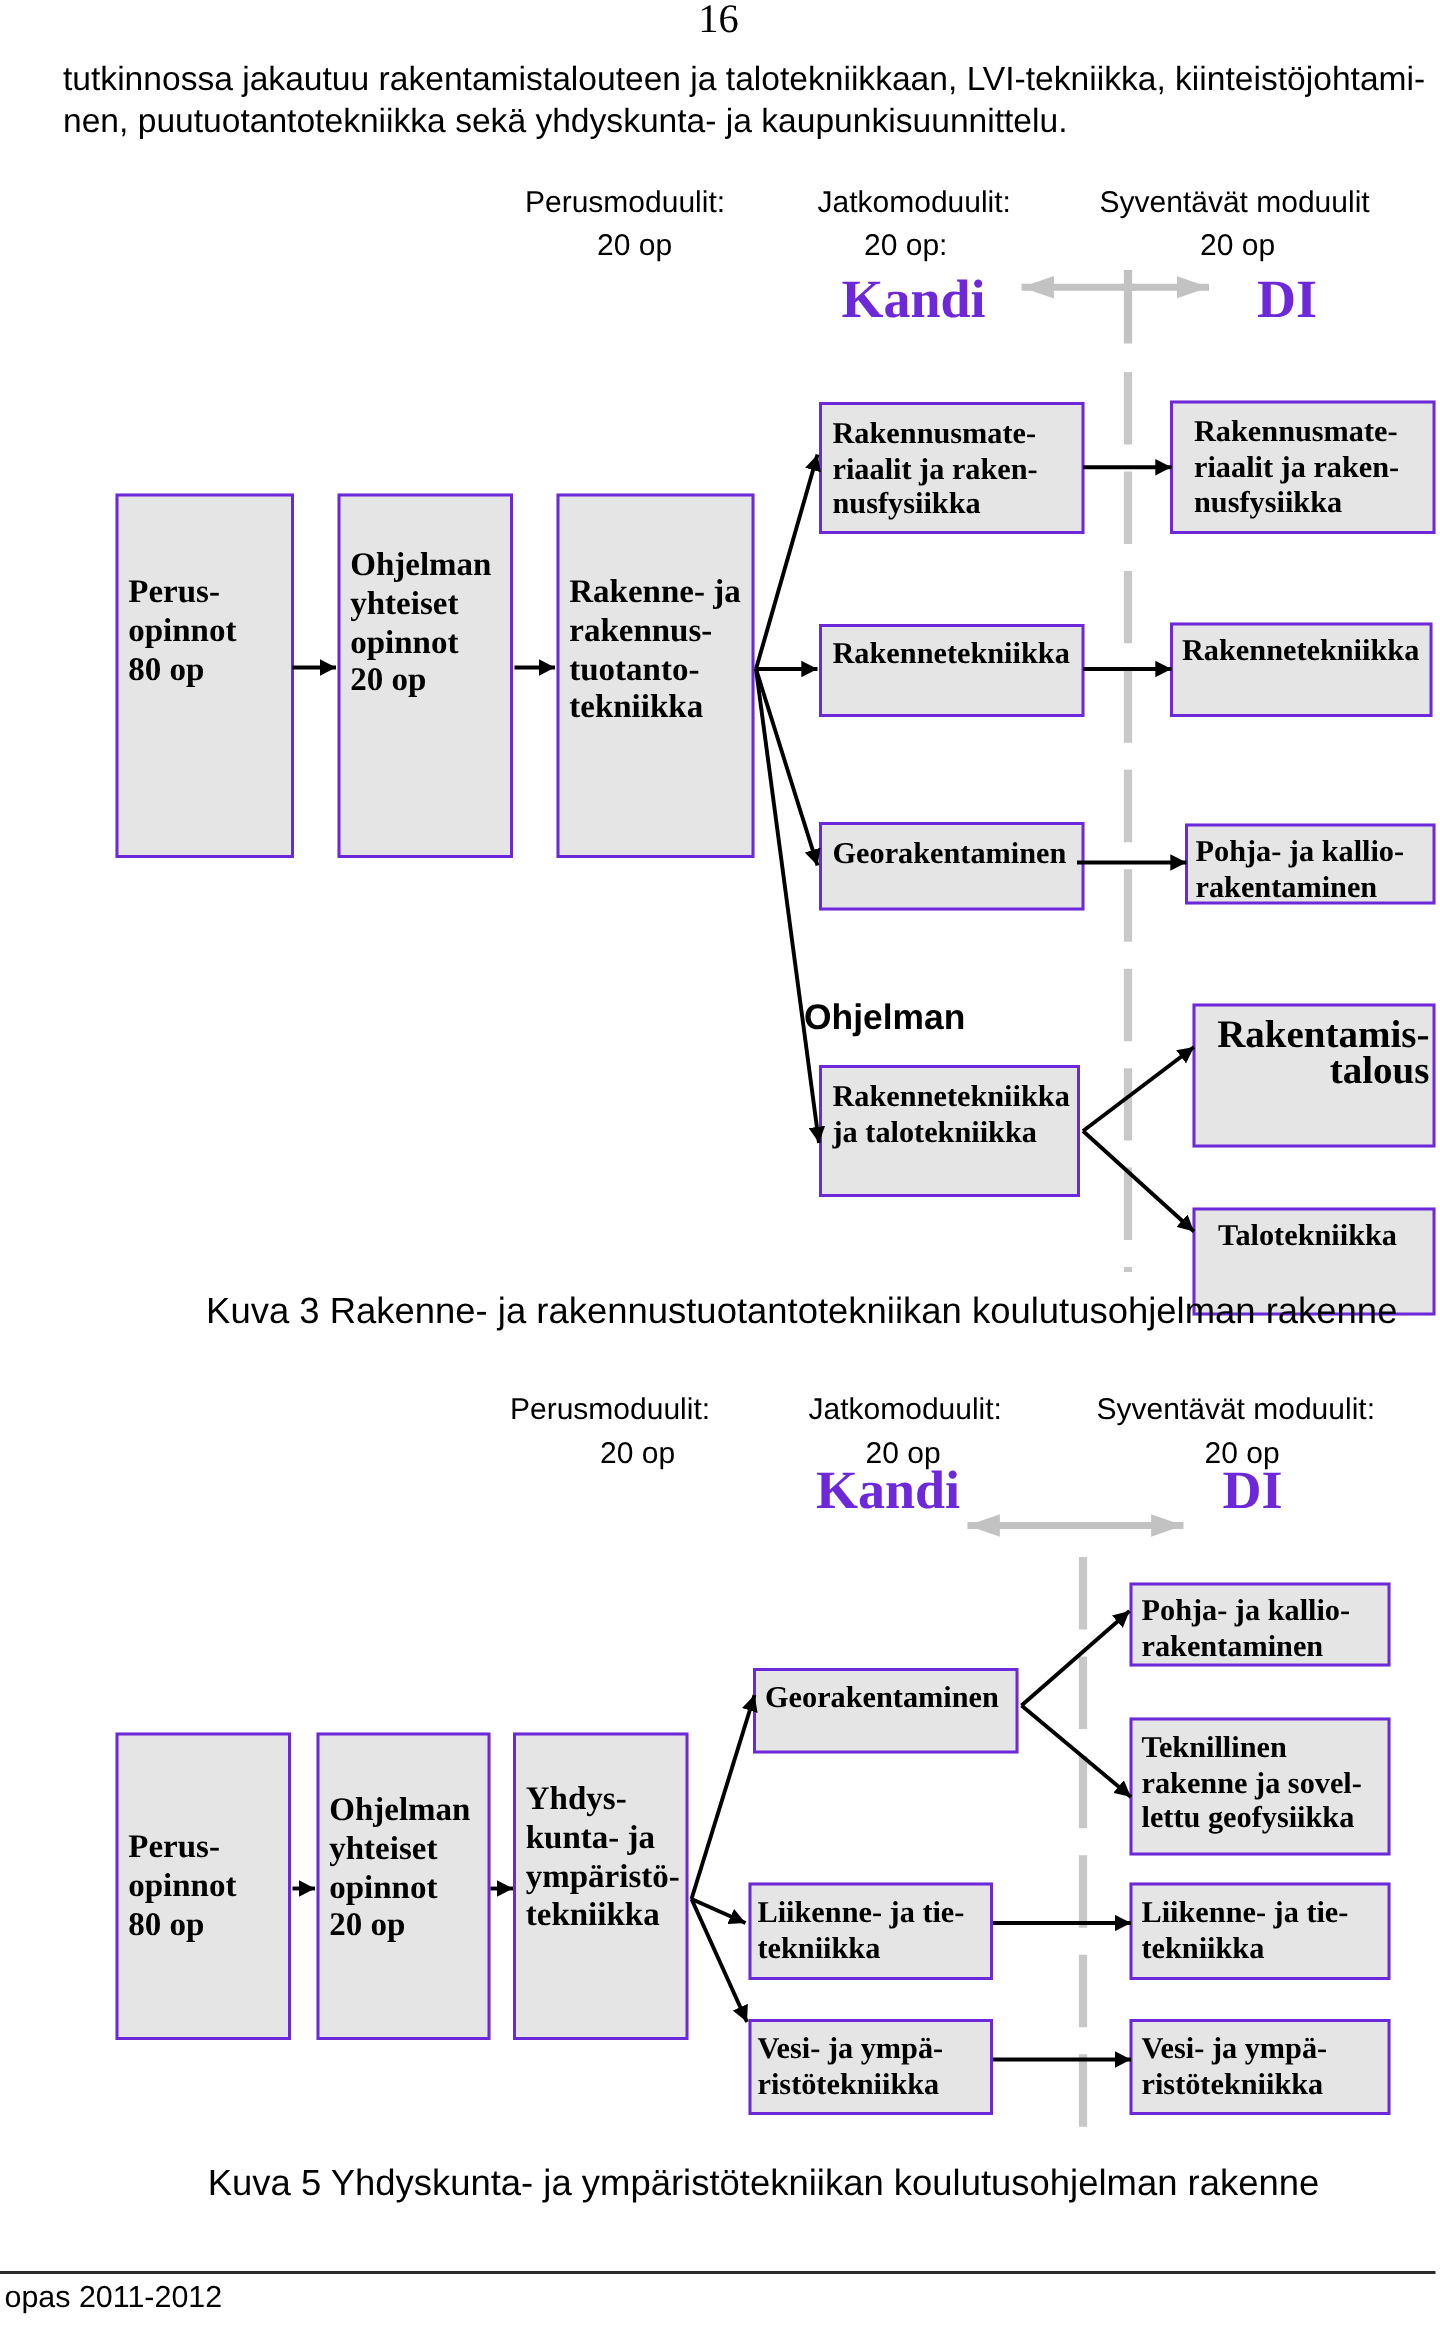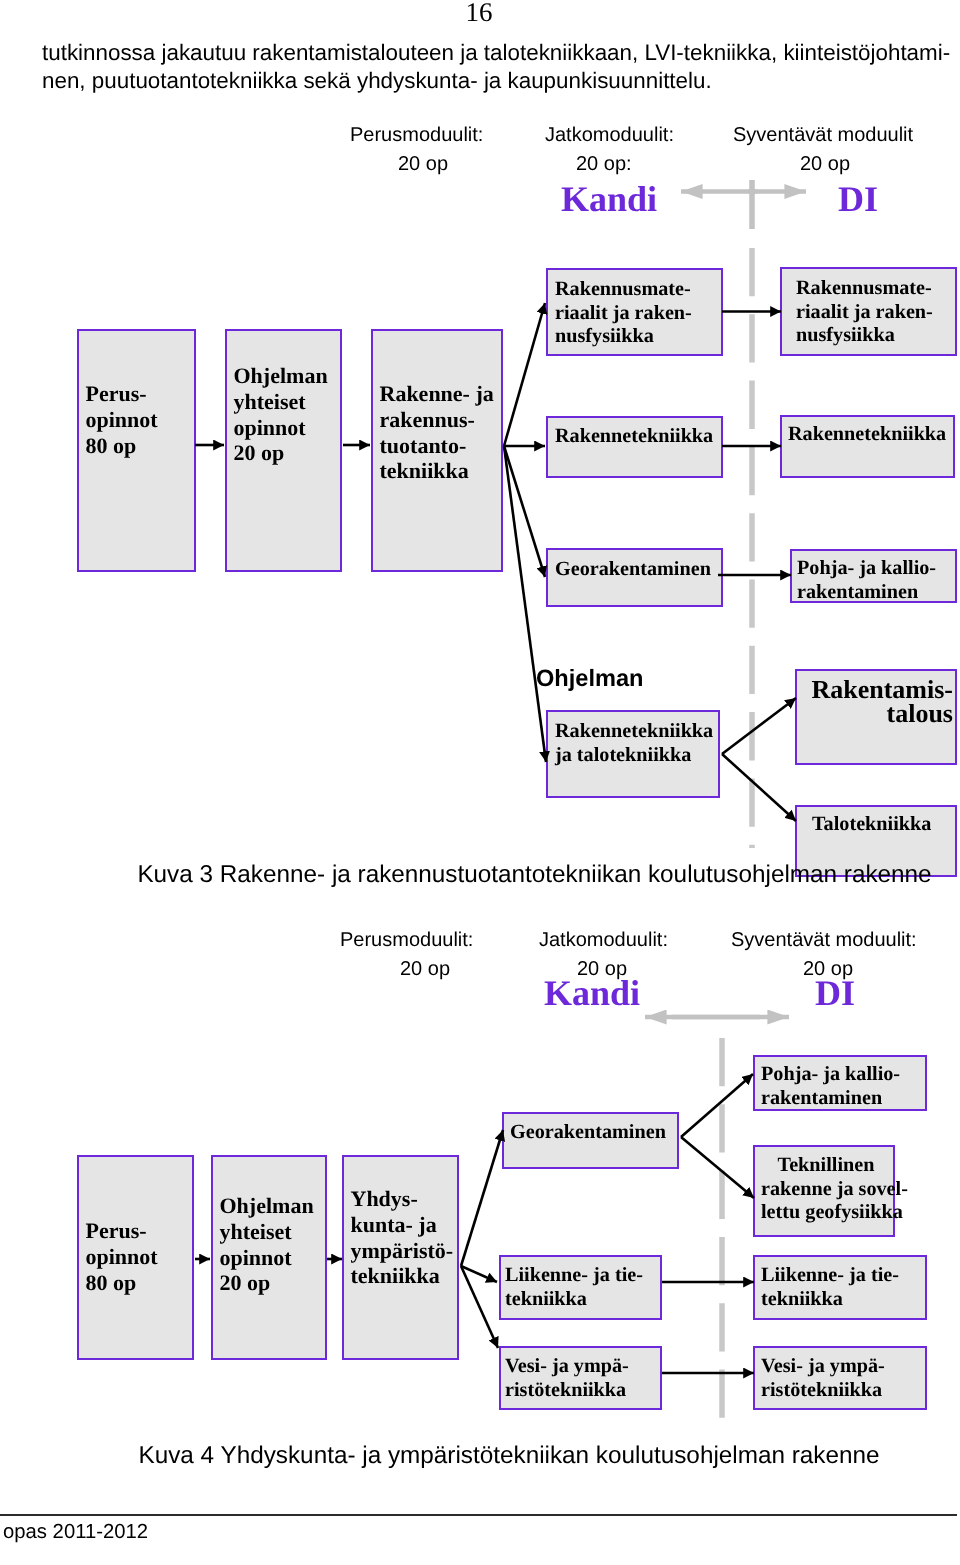--- a/index.html
+++ b/index.html
@@ -166,37 +166,37 @@
 <div class="box" style="left:499px;top:1346px;width:163px;height:64px;border-width:2.2px;font-size:20.2px;line-height:23.5px;padding:7px 2px 0 4px;text-align:left;">
     <div>Vesi- ja ympä-</div>
     <div>ristötekniikka</div>
   </div>
 
 <div class="box" style="left:753px;top:1055px;width:174px;height:56px;border-width:2.2px;font-size:20.2px;line-height:23.5px;padding:6px 2px 0 6px;text-align:left;">
     <div>Pohja- ja kallio-</div>
     <div>rakentaminen</div>
   </div>
 
-<div class="box" style="left:753px;top:1145px;width:142px;height:92px;border-width:2.2px;font-size:20.2px;line-height:23.5px;padding:7px 2px 0 6px;text-align:center;">
+<div class="box" style="left:753px;top:1145px;width:174px;height:92px;border-width:2.2px;font-size:20.2px;line-height:23.5px;padding:7px 2px 0 6px;text-align:left;">
     <div>Teknillinen</div>
     <div>rakenne ja sovel-</div>
     <div>lettu geofysiikka</div>
   </div>
 
 <div class="box" style="left:753px;top:1255px;width:174px;height:65px;border-width:2.2px;font-size:20.2px;line-height:23.5px;padding:7px 2px 0 6px;text-align:left;">
     <div>Liikenne- ja tie-</div>
     <div>tekniikka</div>
   </div>
 
 <div class="box" style="left:753px;top:1346px;width:174px;height:64px;border-width:2.2px;font-size:20.2px;line-height:23.5px;padding:7px 2px 0 6px;text-align:left;">
     <div>Vesi- ja ympä-</div>
     <div>ristötekniikka</div>
   </div>
 
-<div class="abs caption" style="left:58px;top:1442px;width:902px;">Kuva 4 Yhdyskunta- ja ympäristötekniikan koulutusohjelman rakenne</div>
+<div class="abs caption" style="left:58px;top:1442px;width:902px;">Kuva 5 Yhdyskunta- ja ympäristötekniikan koulutusohjelman rakenne</div>
 
 <div id="footer-rule"></div>
 <div class="abs" id="footer">
 <div>opas 2011-2012</div>
 </div>
 
 <svg class="ov" viewBox="0 0 960 1565" width="960" height="1565" xmlns="http://www.w3.org/2000/svg">
   <defs>
     <marker id="ah" markerWidth="11" markerHeight="11" refX="10.8" refY="5.5" orient="auto" markerUnits="userSpaceOnUse">
       <path d="M0,0 L10.8,5.5 L0,11 z" fill="#000"></path>

